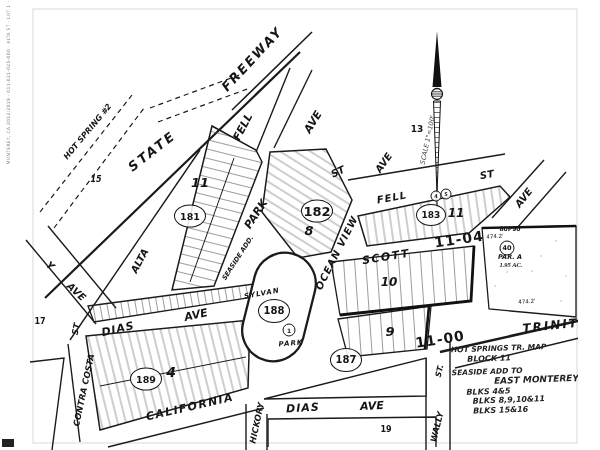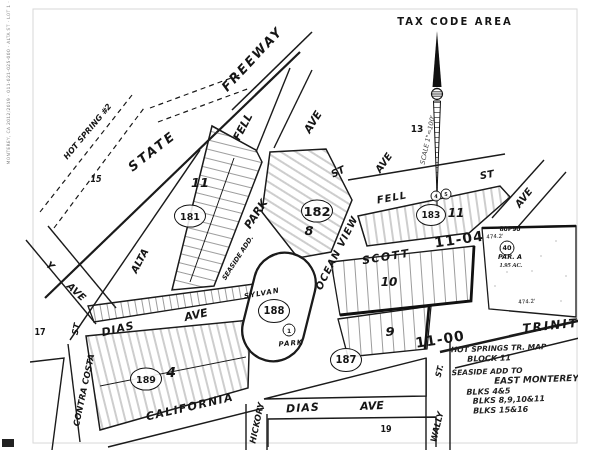--- a/index.html
+++ b/index.html
@@ -114,27 +114,26 @@
 
     <g>
       <path d="M437,31 L432.5,87 L441.5,87 Z" fill="#111"></path>
       <circle cx="437" cy="94" r="5.5" fill="#fff" stroke="#111" stroke-width="1.3"></circle>
       <path d="M432.8,91.8 H441.2 M431.6,94 H442.4 M432.8,96.2 H441.2" stroke="#111" stroke-width=".8"></path>
       <path d="M433.5,101 L440.5,101 L437,194 Z" fill="url(#pHatch)" stroke="#111" stroke-width="1"></path>
       <path d="M437,194 L437,208" stroke="#111" stroke-width="1"></path>
     </g>
   </svg>
 
-  <div class="lbl plain" style="left:455px;top:22px;font-size:10px;letter-spacing:2px;">TAX CODE AREA</div>
   <div class="lbl" style="left:428px;top:140px;--r:-78deg;font-size:6.5px;font-weight:normal;color:#444;">SCALE 1"=100'</div>
   <div class="microprint">MONTEREY, CA 2012/2019 · 011-021-025-000 · ALTA ST · LOT 1 · SHEET 1 OF 1</div>
 
   <div class="lbl plain" style="left:417px;top:129px;font-size:9px;">13</div>
   <div class="lbl plain" style="left:96px;top:180px;font-size:8px;font-style:italic;">15</div>
-  <div class="lbl plain" style="left:40px;top:333px;font-size:8px;">17</div>
+  <div class="lbl plain" style="left:40px;top:322px;font-size:8px;">17</div>
   <div class="lbl plain" style="left:386px;top:430px;font-size:8px;">19</div>
 
   <div class="lbl" style="left:88px;top:132px;--r:-50deg;font-size:8px;">HOT SPRING #2</div>
   <div class="lbl" style="left:152px;top:151px;--r:-38deg;font-size:13px;letter-spacing:2.5px;">STATE</div>
   <div class="lbl" style="left:252px;top:59px;--r:-47deg;font-size:13px;letter-spacing:2px;">FREEWAY</div>
   <div class="lbl" style="left:243px;top:127px;--r:-62deg;font-size:11px;">FELL</div>
   <div class="lbl" style="left:313px;top:122px;--r:-58deg;font-size:11px;">AVE</div>
   <div class="lbl" style="left:256px;top:214px;--r:-57deg;font-size:11px;">PARK</div>
   <div class="lbl" style="left:338px;top:172px;--r:-25deg;font-size:10px;">ST</div>
   <div class="lbl" style="left:337px;top:253px;--r:-63deg;font-size:10px;letter-spacing:1px;">OCEAN VIEW</div>

